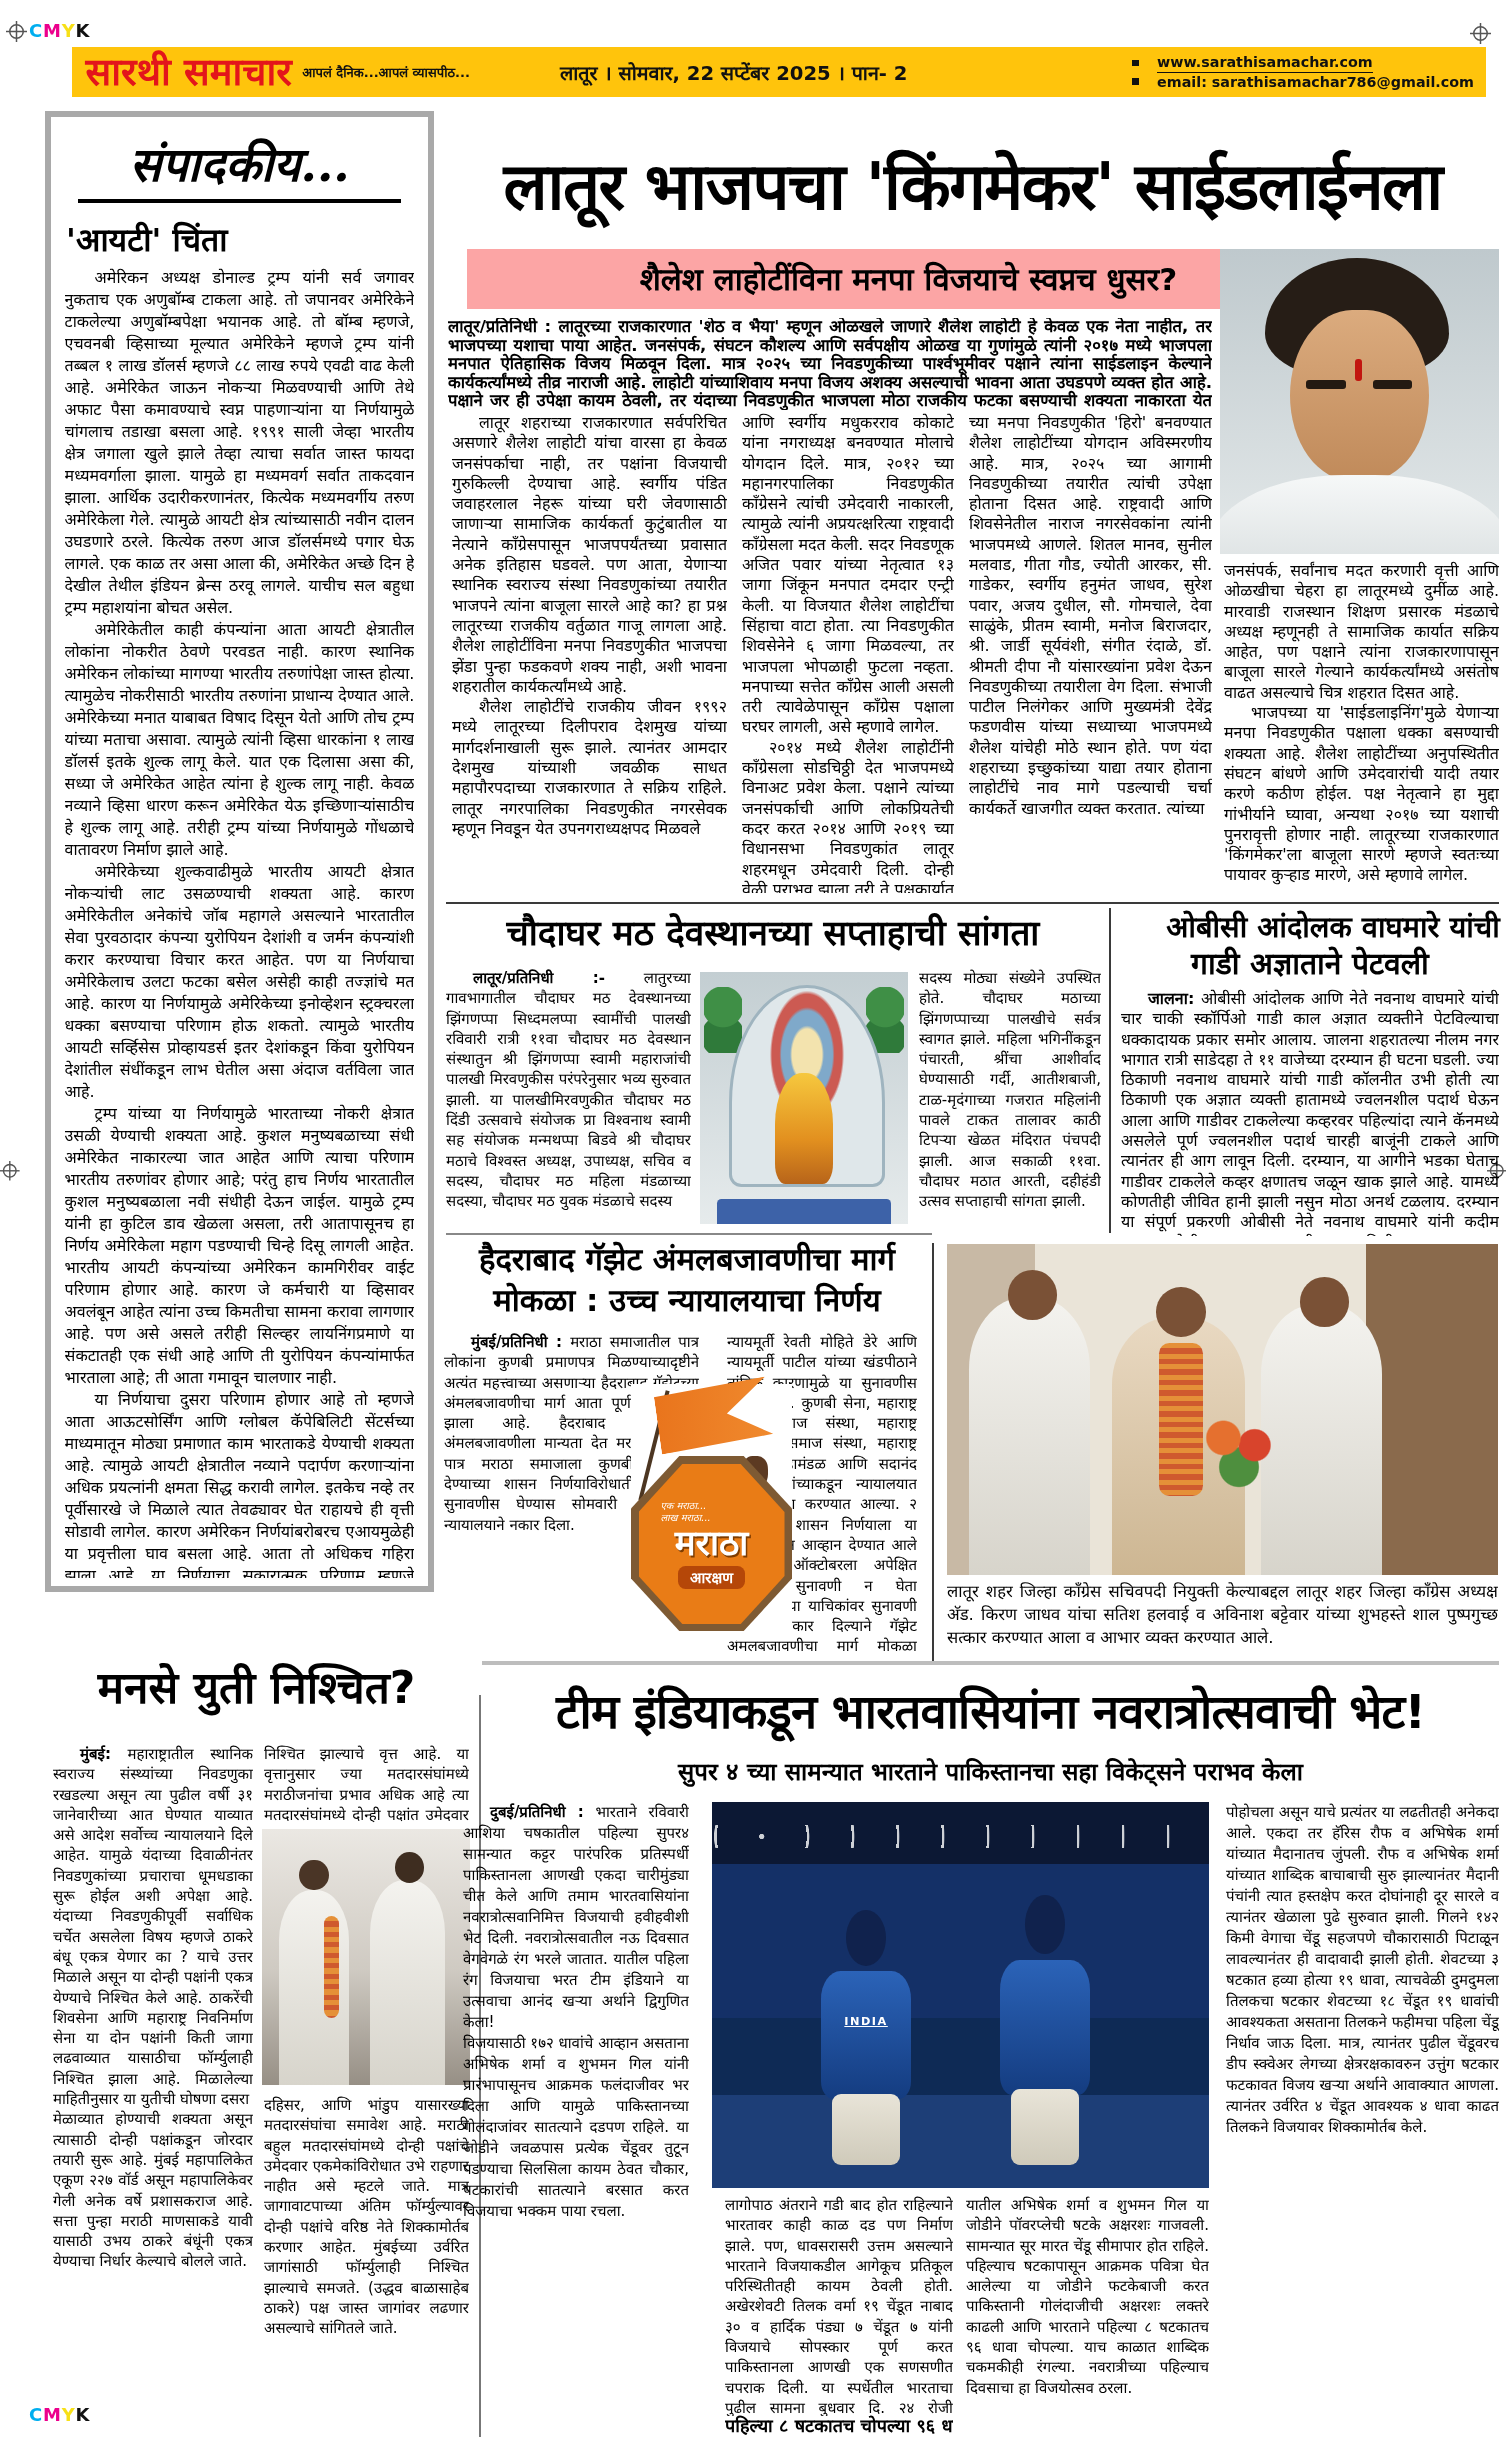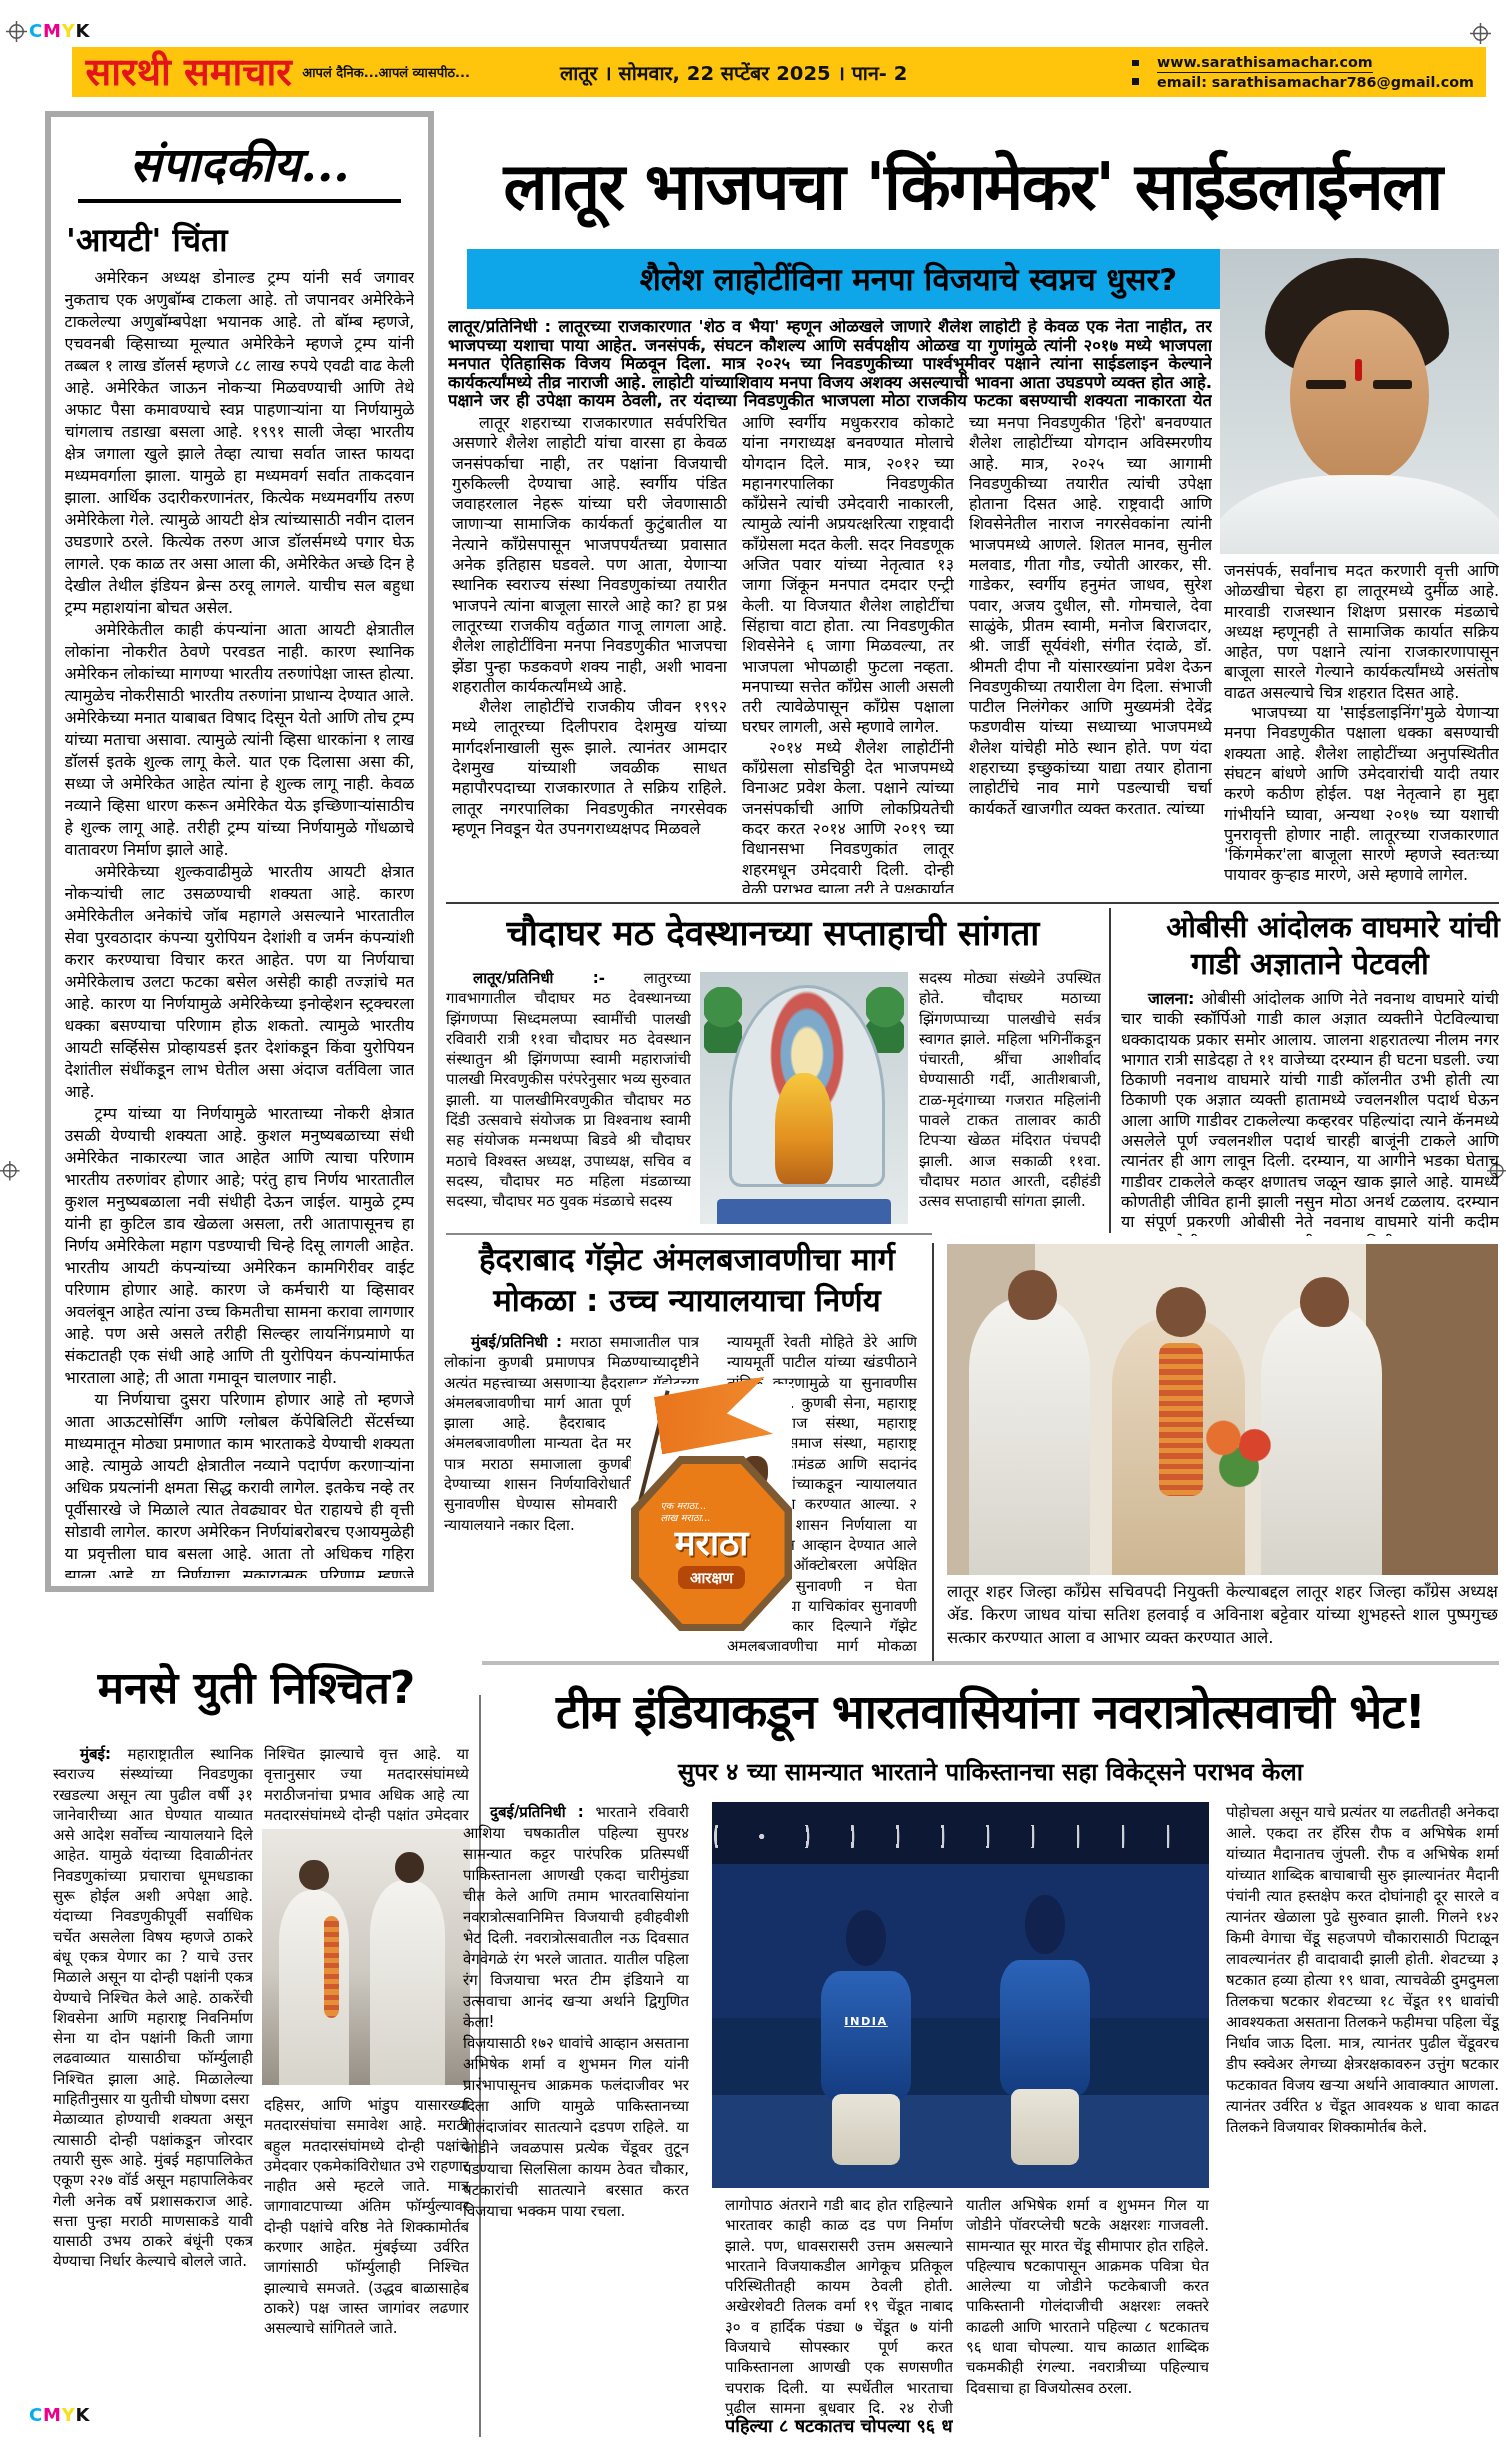--- a/index.html
+++ b/index.html
@@ -29,21 +29,21 @@
   .ed-body p{margin:0;text-indent:30px;}
   
   .col{overflow:hidden;text-align:justify;font-size:16px;line-height:20.3px;}
   .col p{margin:0;text-indent:27px;}
   .dl{font-weight:bold;}
   .rule-h{background:#3a3a3a;height:1.5px;}
   .rule-v{background:#3a3a3a;width:1.5px;}
   
   .main-headline{left:446px;top:127px;width:1053px;height:119px;font-weight:bold;font-size:65px;
                  line-height:119px;text-align:center;white-space:nowrap;letter-spacing:-1.5px;}
-  .subhead-box{left:467px;top:249px;width:883px;height:60px;background:#0ea5e9;text-align:center;
+  .subhead-box{left:467px;top:249px;width:883px;height:60px;background:#fca5a5;text-align:center;
                font-weight:bold;font-size:31px;line-height:60px;white-space:nowrap;}
   .lead-par{left:448px;top:318px;width:764px;height:92px;font-size:16.6px;line-height:18.5px;
             font-weight:bold;text-align:justify;overflow:hidden;}
   
   .photo{overflow:hidden;}
   .portrait{background:linear-gradient(180deg,#bfc9cd,#e3e8e9);}
   .portrait .hair{position:absolute;left:16%;top:3%;width:66%;height:40%;background:#261d16;
                   border-radius:50% 50% 46% 46%/62% 62% 38% 38%;}
   .portrait .face{position:absolute;left:25%;top:20%;width:50%;height:56%;
                   background:linear-gradient(#dbab7e,#c08a5a);border-radius:48%/54%;}

